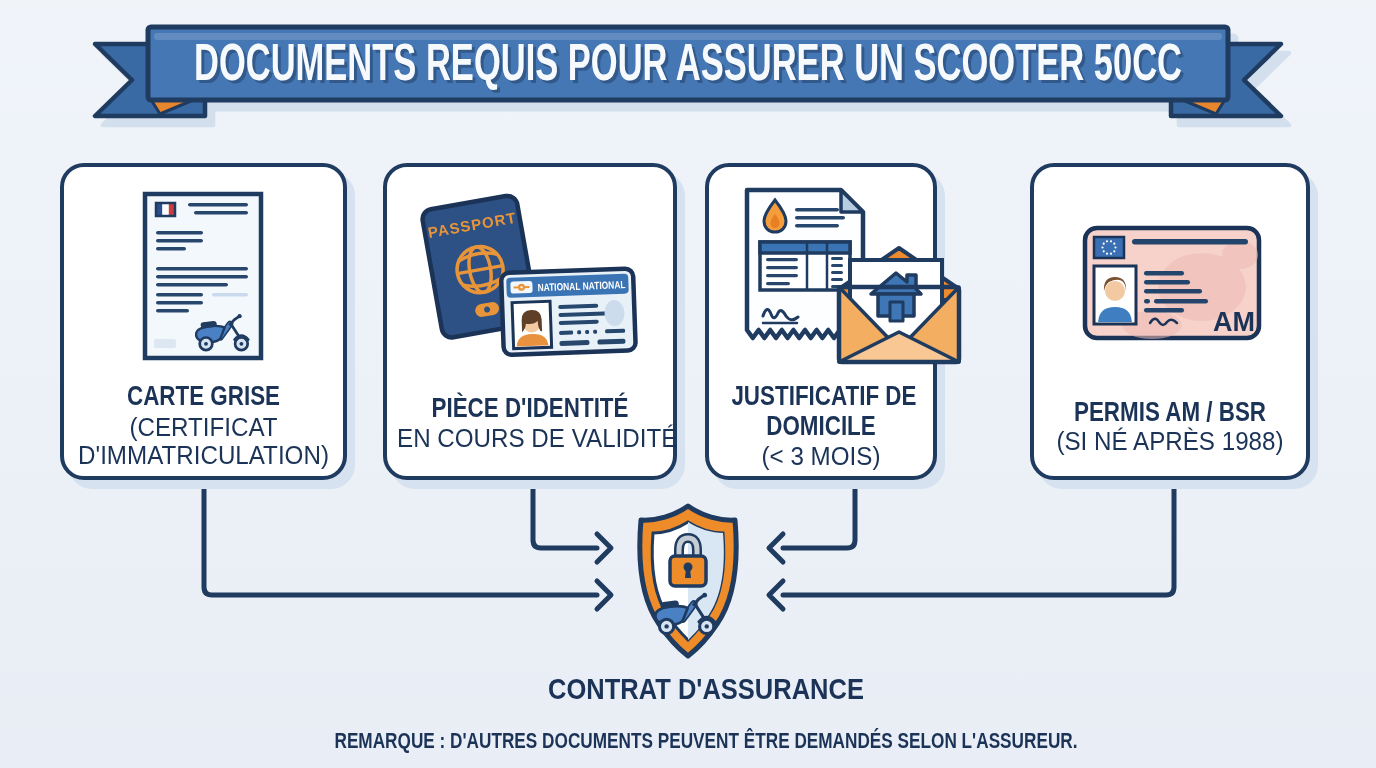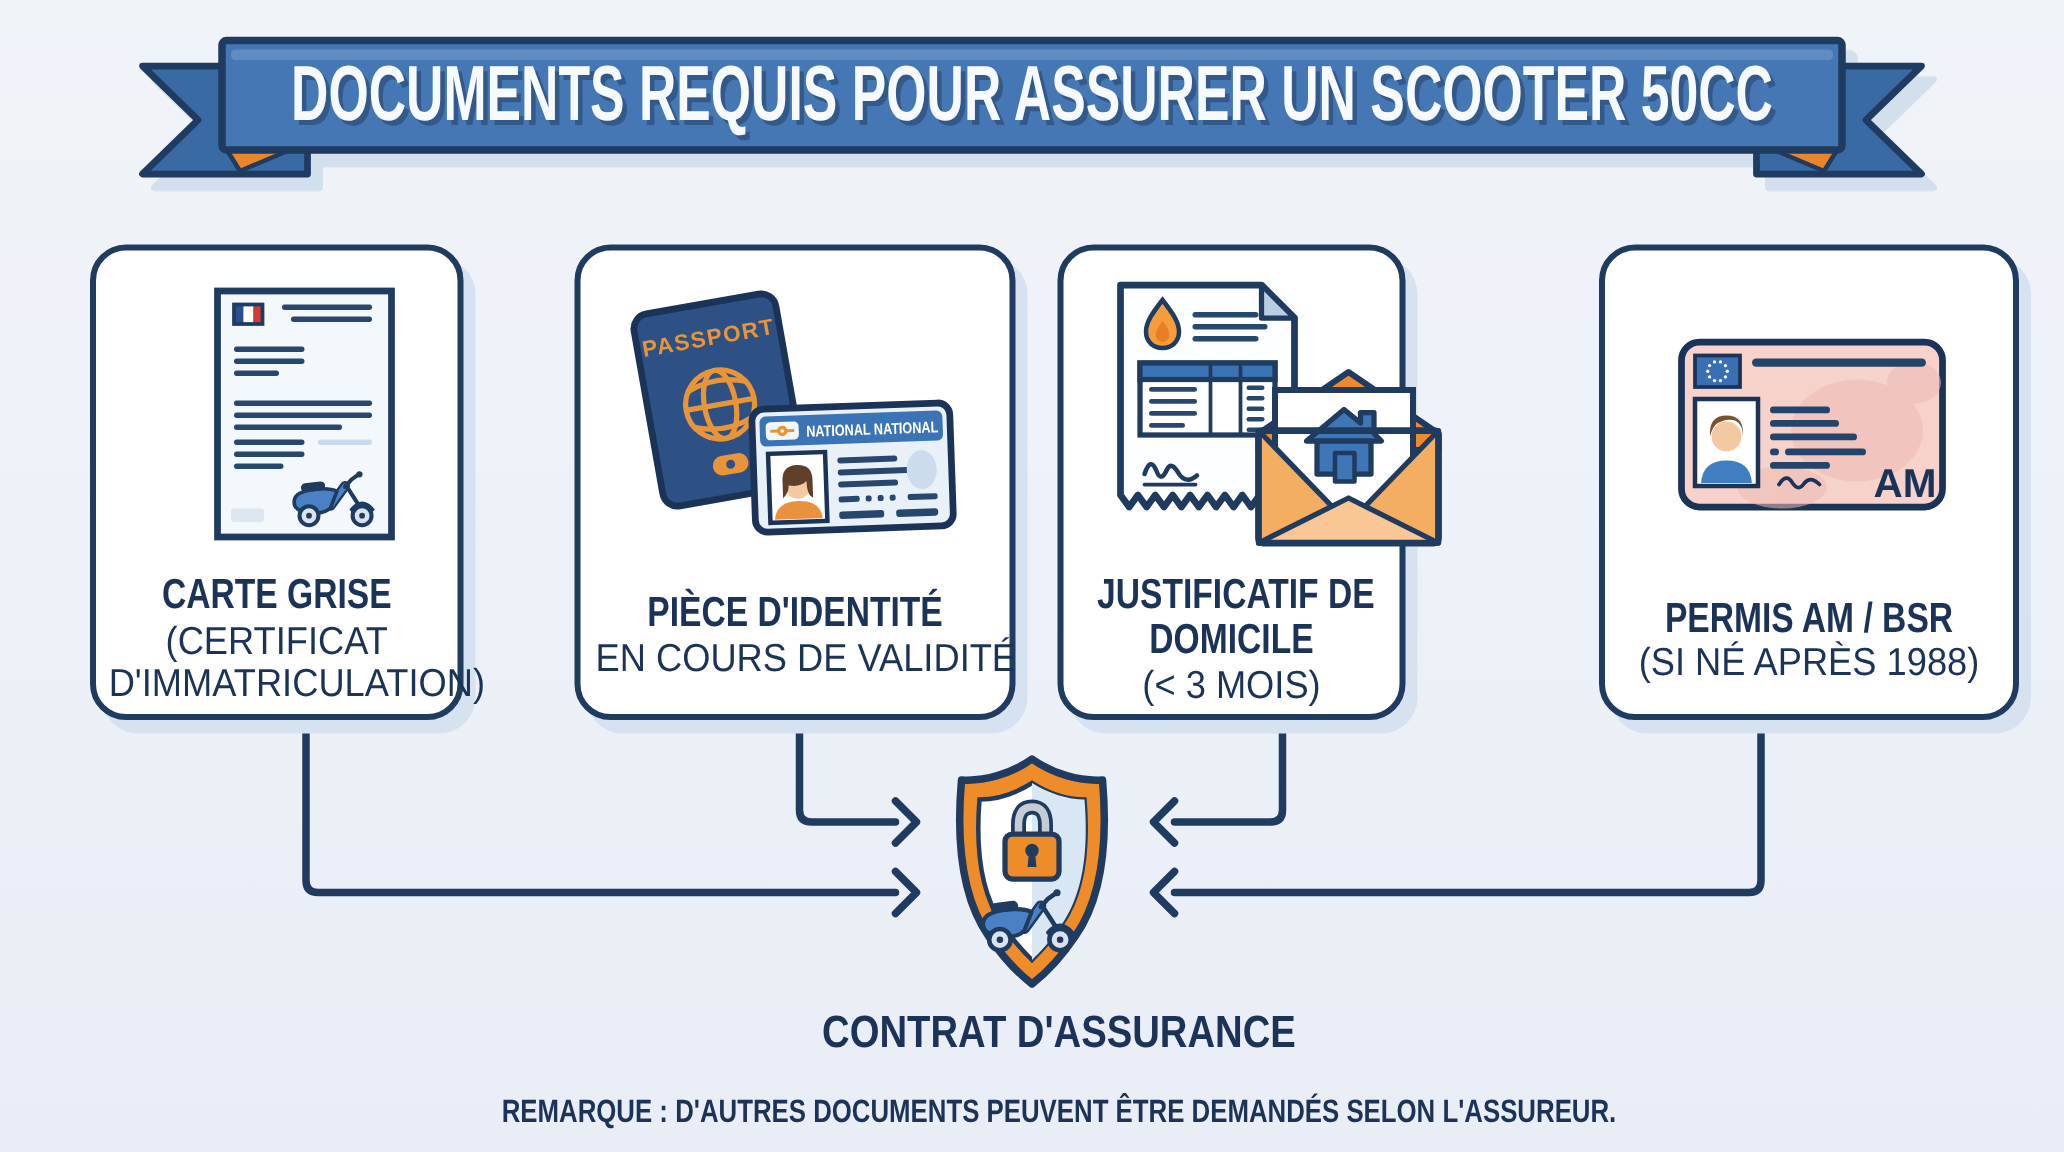--- a/index.html
+++ b/index.html
@@ -73,21 +73,21 @@
       <path d="M533,474 L533,540 Q533,548 541,548 L597,548"></path>
       <path d="M855,474 L855,540 Q855,548 847,548 L783,548"></path>
       <path d="M1174,474 L1174,587 Q1174,595 1166,595 L783,595"></path>
       <path d="M597,534 L611,548 L597,562"></path>
       <path d="M597,581 L611,595 L597,609"></path>
       <path d="M783,534 L769,548 L783,562"></path>
       <path d="M783,581 L769,595 L783,609"></path>
     </g>
   </svg>
 
-  <div class="card" style="left:60px;width:249px">
+  <div class="card" style="left:60px;width:287px">
     <svg class="abs" style="left:78px;top:24px" width="122" height="170" viewBox="0 0 122 170">
       <rect x="3" y="3" width="116" height="164" fill="#f3f8fc" stroke="#1f3b60" stroke-width="4.5"></rect>
       <g>
         <rect x="14" y="12" width="6.4" height="13" fill="#2b4f8e"></rect>
         <rect x="20.4" y="12" width="6.4" height="13" fill="#ffffff"></rect>
         <rect x="26.8" y="12" width="6.2" height="13" fill="#cf3a3a"></rect>
         <rect x="14" y="12" width="19" height="13" fill="none" stroke="#1f3b60" stroke-width="2.5"></rect>
       </g>
       <g fill="#27476c">
         <rect x="46" y="12" width="60" height="3.6" rx="1.8"></rect>
@@ -215,21 +215,21 @@
         <path d="M122,43 L62,105 L122,118 Z" fill="#f3ae62" stroke="#1f3b60" stroke-width="3.5" stroke-linejoin="round"></path>
         <path d="M2,118 L62,88 L122,118 Z" fill="#f8c793" stroke="#1f3b60" stroke-width="3.5" stroke-linejoin="round"></path>
         <rect x="2" y="43" width="120" height="75" rx="3" fill="none" stroke="#1f3b60" stroke-width="4.5"></rect>
       </g>
     </svg>
     <div class="card-title" style="top:214px">JUSTIFICATIF DE</div>
     <div class="card-title" style="top:244px">DOMICILE</div>
     <div class="card-sub" style="top:275px">(&lt; 3 MOIS)</div>
   </div>
 
-  <div class="card" style="left:1066px;width:280px">
+  <div class="card" style="left:1030px;width:280px">
     <svg class="abs" style="left:48px;top:58px" width="180" height="116" viewBox="0 0 180 116">
       <rect x="3" y="3" width="174" height="110" rx="12" fill="#f6d2cb" stroke="#1b3357" stroke-width="4.5"></rect>
       <g fill="#eebbb2" opacity="0.55">
         <ellipse cx="120" cy="62" rx="44" ry="34"></ellipse>
         <ellipse cx="70" cy="100" rx="30" ry="14"></ellipse>
         <ellipse cx="158" cy="30" rx="18" ry="14"></ellipse>
       </g>
       <g>
         <rect x="12" y="12" width="30" height="21" fill="#3b6fb4" stroke="#1b3357" stroke-width="2.5"></rect>
         <g fill="#ffffff">

